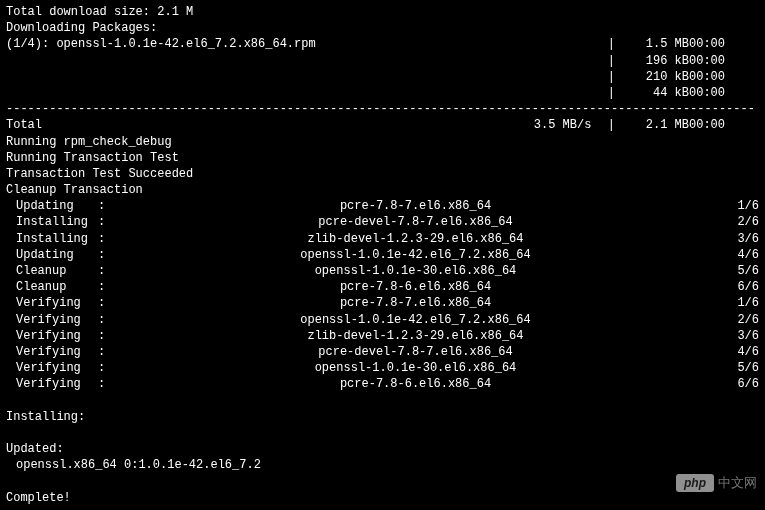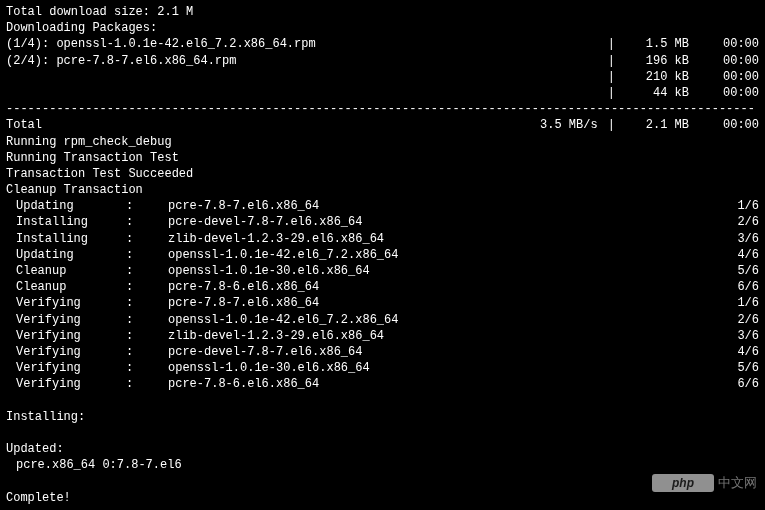--- a/index.html
+++ b/index.html
@@ -13,68 +13,67 @@
       width: 765px;
       height: 510px;
       overflow: hidden;
       position: relative;
     }
     .line { white-space: pre; }
     .dl-row { display: flex; }
     .dl-name { flex: 0 0 auto; }
     .dl-bar { flex: 1; }
     .dl-size { flex: 0 0 70px; text-align: right; }
-    .dl-time { flex: 0 0 70px; text-align: right; }
+    .dl-time { flex: 0 0 70px; }
     .pipe { padding: 0 4px; }
-    .dl-speed { flex: 0 0 70px; text-align: center; }
-    .indent { padding-left: 10px; gap: 28px; }
+    .dl-speed { flex: 0 0 70px; text-align: left; }
+    .indent { padding-left: 10px; }
     .txn-row { display: flex; }
     .txn-label { flex: 0 0 82px; }
     .txn-sep { flex: 0 0 14px; }
-    .txn-pkg { flex: 1; }
+    .txn-pkg { flex: 1; text-align: center; }
     .txn-count { flex: 0 0 40px; text-align: right; }
     .two-col { display: flex; }
     .two-col > div:first-child { flex: 0 0 440px; }
     .watermark {
       position: absolute;
       right: 8px;
       bottom: 18px;
       color: #888;
       font-family: sans-serif;
       font-size: 13px;
       display: flex;
       align-items: center;
       gap: 4px;
       opacity: 0.85;
     }
     .wm-logo {
       background: #aaa;
       color: #222;
       font-weight: bold;
       font-style: italic;
-      padding: 1px 20px;
+      padding: 1px 8px;
       border-radius: 3px;
       font-size: 12px;
     }
   </style>
 </head>
 <body>
 
 <div class="line">Total download size: 2.1 M</div>
 <div class="line">Downloading Packages:</div>
 
 <div class="dl-row">
   <div class="dl-name">(1/4): openssl-1.0.1e-42.el6_7.2.x86_64.rpm</div>
   <div class="dl-bar"></div>
   <div class="pipe">|</div>
   <div class="dl-size">1.5 MB</div>
   <div class="dl-time">00:00</div>
 </div>
 <div class="dl-row">
-  <div class="dl-name">(2/4): pcre-7.8-7.el6.x86_64.rpm</div>
   <div class="dl-bar"></div>
   <div class="pipe">|</div>
   <div class="dl-size">196 kB</div>
   <div class="dl-time">00:00</div>
 </div>
 <div class="dl-row">
   <div class="dl-bar"></div>
   <div class="pipe">|</div>
   <div class="dl-size">210 kB</div>
   <div class="dl-time">00:00</div>
@@ -178,21 +177,21 @@
   </div>
 
 <div class="line">&nbsp;</div>
 <div class="line">Installing:</div>
 <div class="two-col indent">
 </div>
 
 <div class="line">&nbsp;</div>
 <div class="line">Updated:</div>
 <div class="two-col indent">
-  <div>pcre.x86_64 0:7.8-7.el6</div>
+  <div>openssl.x86_64 0:1.0.1e-42.el6_7.2</div>
 </div>
 
 <div class="line">&nbsp;</div>
 <div class="line">Complete!</div>
 
 <div class="watermark">
   <span class="wm-logo">php</span>
   <span>中文网</span>
 </div>
 

